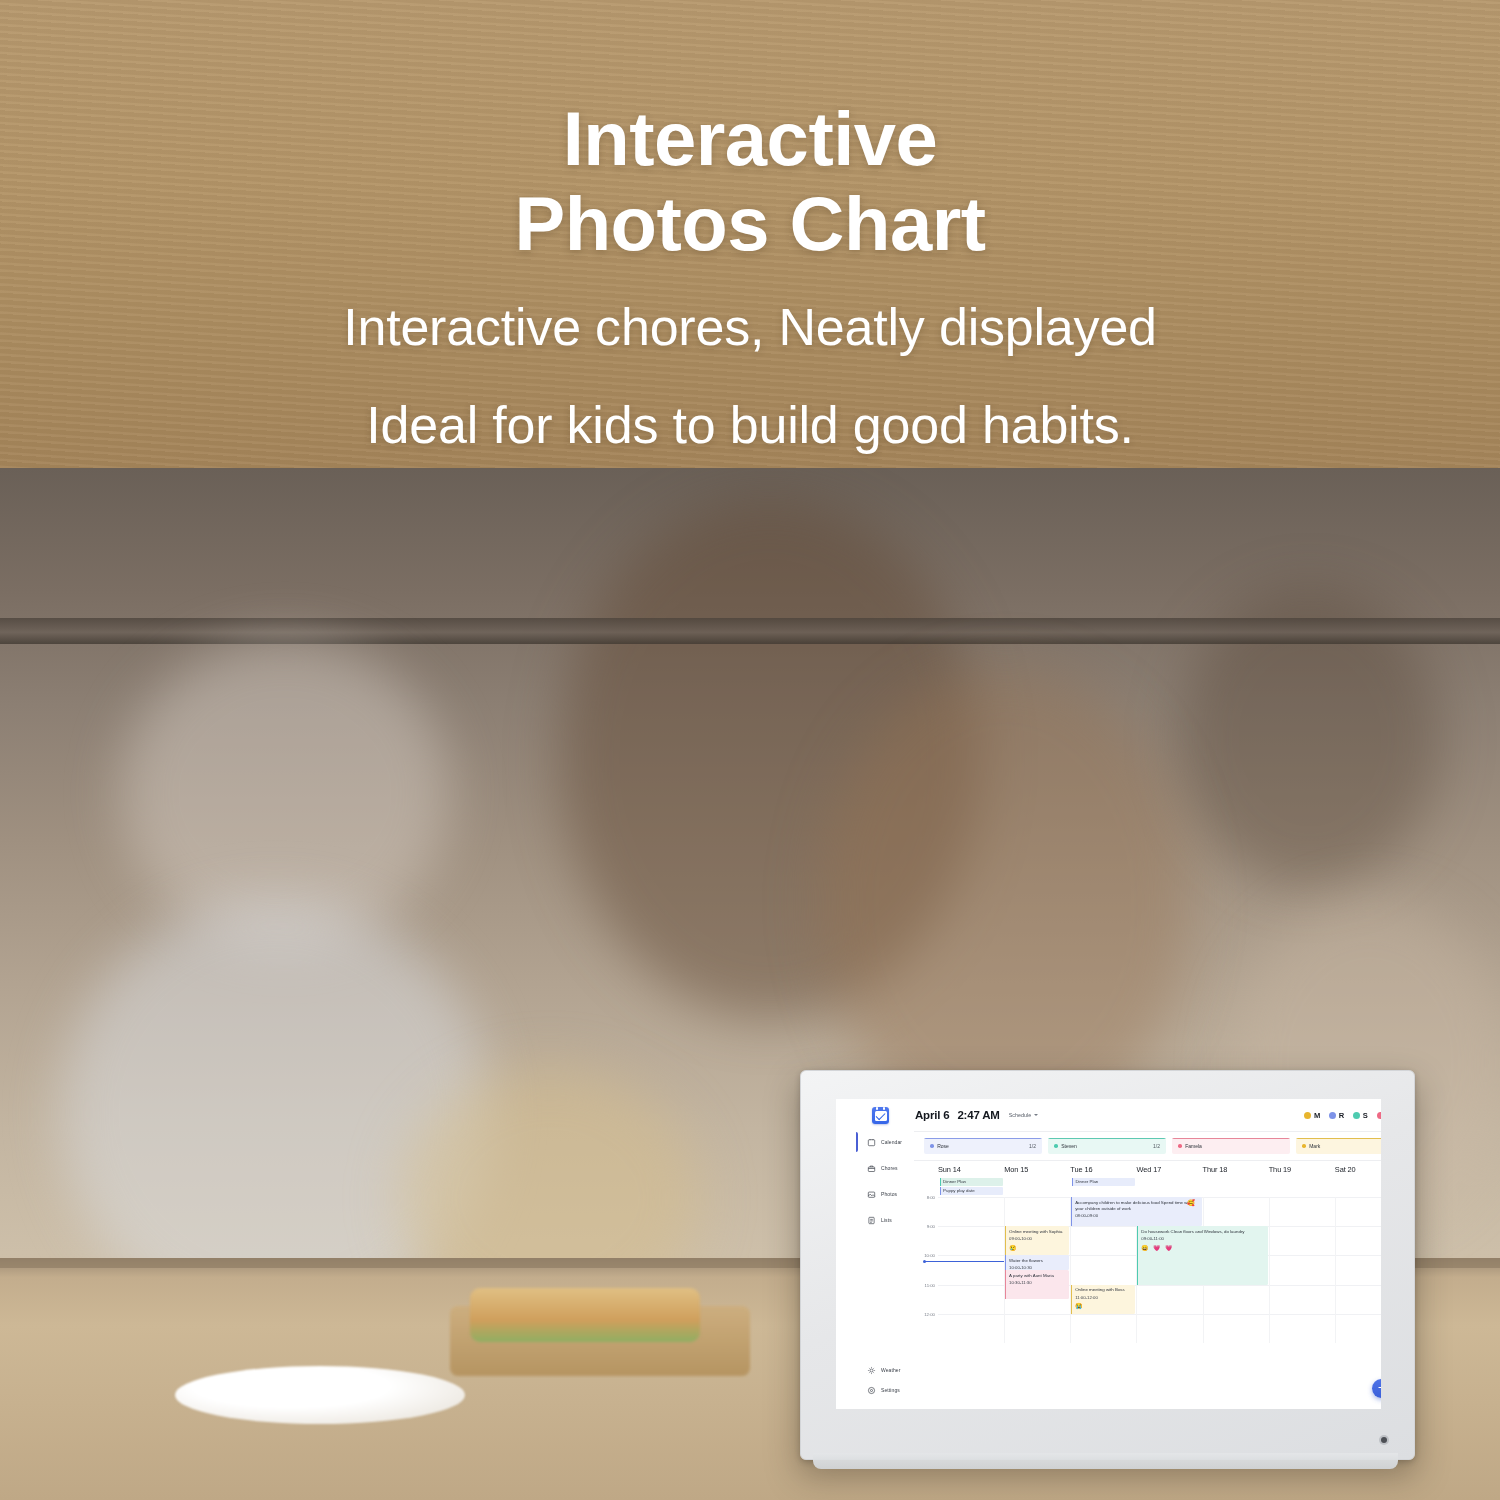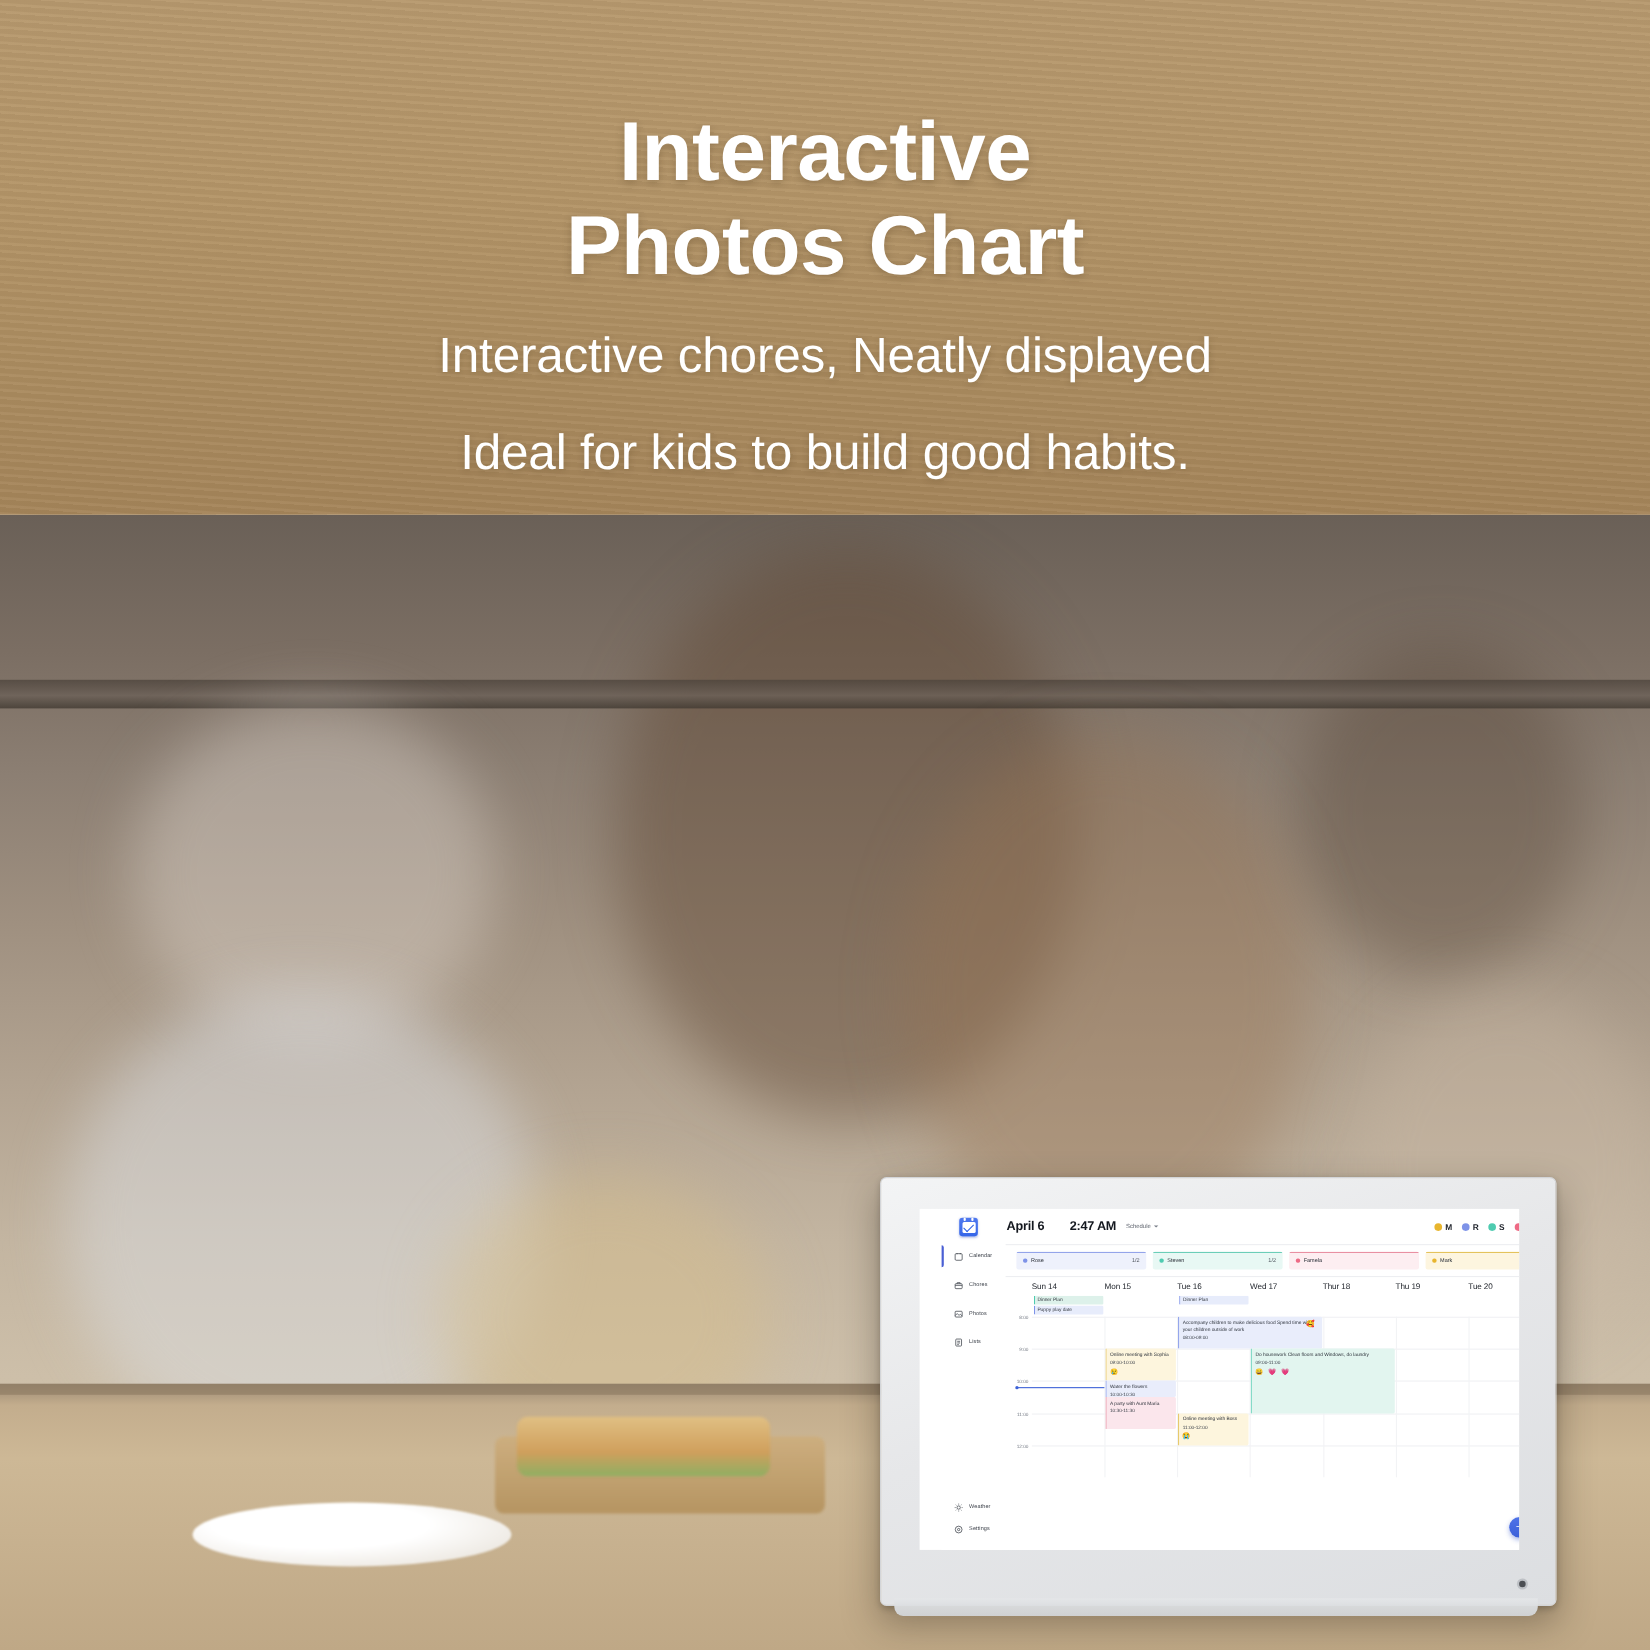--- a/index.html
+++ b/index.html
@@ -14,21 +14,21 @@
     background:
       repeating-linear-gradient(4deg, rgba(255,255,255,.035) 0px, rgba(255,255,255,.035) 2px, rgba(0,0,0,.03) 3px, rgba(0,0,0,.03) 7px),
       linear-gradient(180deg, #b7996e 0%, #b49568 38%, #ab8c60 72%, #a5855a 100%);
   }
   .banner-text { position: absolute; left: 0; top: 0; width: 1500px; padding-top: 96px; text-align: center; }
   .headline {
     color: #ffffff; font-weight: 700; font-size: 76px; line-height: 1.12;
     letter-spacing: -0.5px; text-shadow: 0 2px 8px rgba(60,40,15,.25);
   }
   .subhead {
-    margin-top: 26px; color: #ffffff; font-weight: 400; font-size: 45px;
+    margin-top: 26px; color: #ffffff; font-weight: 400; font-size: 52px;
     line-height: 1.38; letter-spacing: -0.2px; text-shadow: 0 2px 7px rgba(60,40,15,.22);
   }
 
   
   .scene { position: absolute; left: 0; top: 468px; width: 1500px; height: 1032px; overflow: hidden;
     background: linear-gradient(180deg, #6d6359 0%, #7d7065 14%, #8e8176 26%, #a29383 40%, #b4a characters 55%);
     background: linear-gradient(180deg, #6b6158 0%, #7c6f64 14%, #8f8275 26%, #a39482 42%, #b9a territory 60%);
     background: linear-gradient(180deg, #6b6158 0%, #7c6f64 13%, #8d8074 24%, #a09181 38%, #b3a головы 52%);
     background: linear-gradient(180deg, #6a6057 0%, #7b6e63 12%, #8c7f73 23%, #9f9080 36%, #b2a391 50%, #c3b5a1 64%, #cdbfa9 76%, #c6b79f 90%, #bdae96 100%);
   }
@@ -92,21 +92,21 @@
   .app-logo { width: 17px; height: 17px; margin-left: -42px; margin-right: 26px; border-radius: 3px;
     background: linear-gradient(180deg, #4f78ee, #3566e8); position: relative; flex: 0 0 17px;
     box-shadow: 0 1px 2px rgba(40,70,180,.3); }
   .app-logo::before { content: ""; position: absolute; left: 2.5px; top: 4px; right: 2.5px; bottom: 2.5px;
     background: #fff; border-radius: 1.5px; }
   .app-logo .tick { position: absolute; left: 4.2px; top: 6.4px; width: 8.5px; height: 4.6px;
     border-left: 1.7px solid #2f62e6; border-bottom: 1.7px solid #2f62e6; transform: rotate(-45deg); }
   .app-logo .ring { position: absolute; top: 0.6px; width: 1.6px; height: 3px; background: #fff; border-radius: 1px; }
   .app-logo .r1 { left: 4px; } .app-logo .r2 { right: 4px; }
   .title-date { font-size: 11.5px; font-weight: 700; color: #14181f; letter-spacing: -.2px; }
-  .title-time { font-size: 11.5px; font-weight: 700; color: #14181f; margin-left: 23px; letter-spacing: -.2px; }
+  .title-time { font-size: 11.5px; font-weight: 700; color: #14181f; margin-left: 8px; letter-spacing: -.2px; }
   .view-select { margin-left: 9px; display: flex; align-items: center; gap: 3px; font-size: 5.4px; color: #5b616b; }
   .chev { width: 0; height: 0; border-left: 2.4px solid transparent; border-right: 2.4px solid transparent;
     border-top: 2.8px solid #767c86; }
   .members { margin-left: auto; display: flex; align-items: center; gap: 9px; }
   .member { display: flex; align-items: center; gap: 2.5px; }
   .member-dot { width: 7px; height: 7px; border-radius: 50%; }
   .member-initial { font-size: 7.6px; font-weight: 600; color: #1b1f27; }
 
   .divider { height: 1px; background: #edeef1; }
 
@@ -310,21 +310,21 @@
 
           <div class="divider"></div>
 
           <div class="days" id="day-headers">
               <div class="daycol-h">Sun 14</div>
               <div class="daycol-h">Mon 15</div>
               <div class="daycol-h">Tue 16</div>
               <div class="daycol-h">Wed 17</div>
               <div class="daycol-h">Thur 18</div>
               <div class="daycol-h">Thu 19</div>
-              <div class="daycol-h">Tue 20</div>
+              <div class="daycol-h">Sat 20</div>
             </div>
 
           <div class="gridwrap">
             <div class="allday" id="allday-row">
                 <div class="allday-col">
                   <div class="ad-ev" style="background: rgb(221, 241, 234); border-left-color: rgb(78, 203, 176);">Dinner Plan</div>
                   <div class="ad-ev" style="background: rgb(231, 236, 251); border-left-color: rgb(126, 147, 232);">Puppy play date</div>
                 </div>
                 <div class="allday-col"></div>
                 <div class="allday-col">

